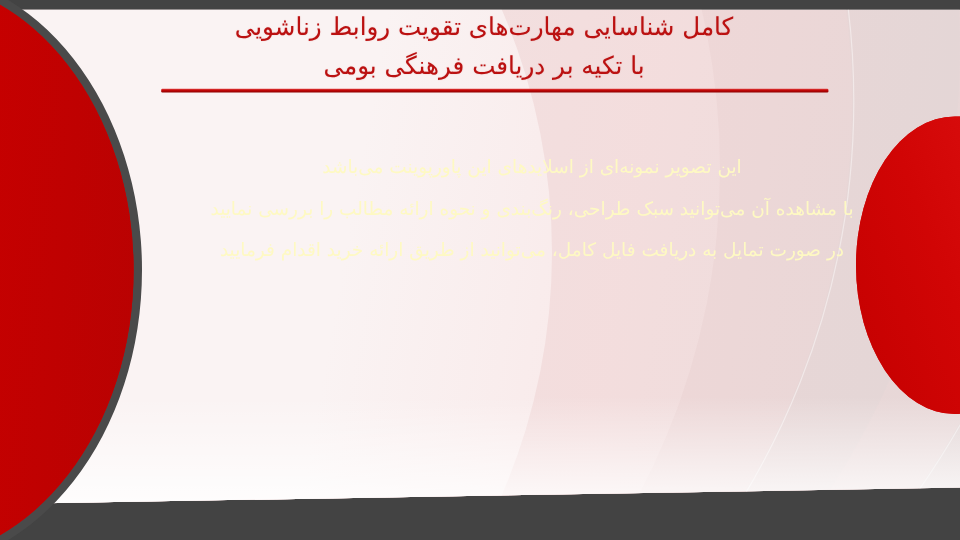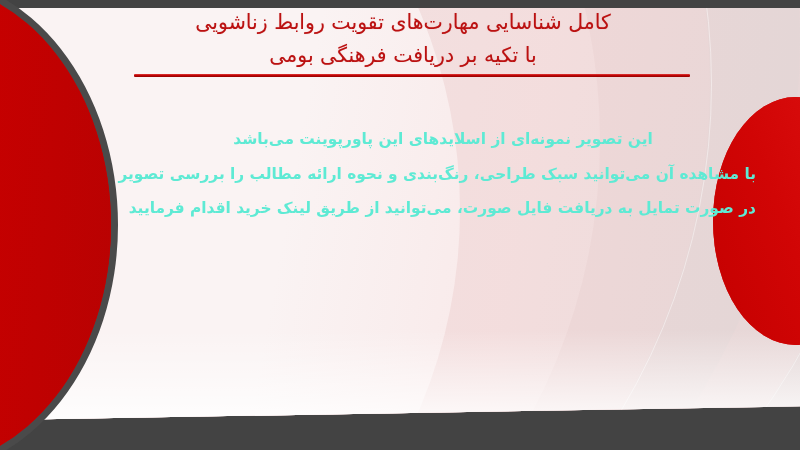--- a/index.html
+++ b/index.html
@@ -140,23 +140,23 @@
     border-radius:1px;
     z-index:9;
   }
 
   .body-block{
     position:absolute;
     top:122px; right:44px; left:130px;
     text-align:center;
   }
   .body-line{
-    color:#5eead4;
+    color:#fef9c3;
     font-size:15.4px;
-    font-weight:700;
+    font-weight:400;
     line-height:34.5px;
     white-space:nowrap;
   }
 </style>
 </head>
 <body>
 
 <div class="slide">
 
   <div class="panel">
@@ -188,18 +188,18 @@
 
     <div class="title-block">
       <div class="title-line">کامل شناسایی مهارت‌های تقویت روابط زناشویی</div>
       <div class="title-line">با تکیه بر دریافت فرهنگی بومی</div>
     </div>
 
     <div class="title-rule"></div>
 
     <div class="body-block">
       <div class="body-line">این تصویر نمونه‌ای از اسلایدهای این پاورپوینت می‌باشد</div>
-      <div class="body-line">با مشاهده آن می‌توانید سبک طراحی، رنگ‌بندی و نحوه ارائه مطالب را بررسی تصویر</div>
-      <div class="body-line">در صورت تمایل به دریافت فایل صورت، می‌توانید از طریق لینک خرید اقدام فرمایید</div>
+      <div class="body-line">با مشاهده آن می‌توانید سبک طراحی، رنگ‌بندی و نحوه ارائه مطالب را بررسی نمایید</div>
+      <div class="body-line">در صورت تمایل به دریافت فایل کامل، می‌توانید از طریق ارائه خرید اقدام فرمایید</div>
     </div>
 
   </div>
 </div>
 
 </body></html>

